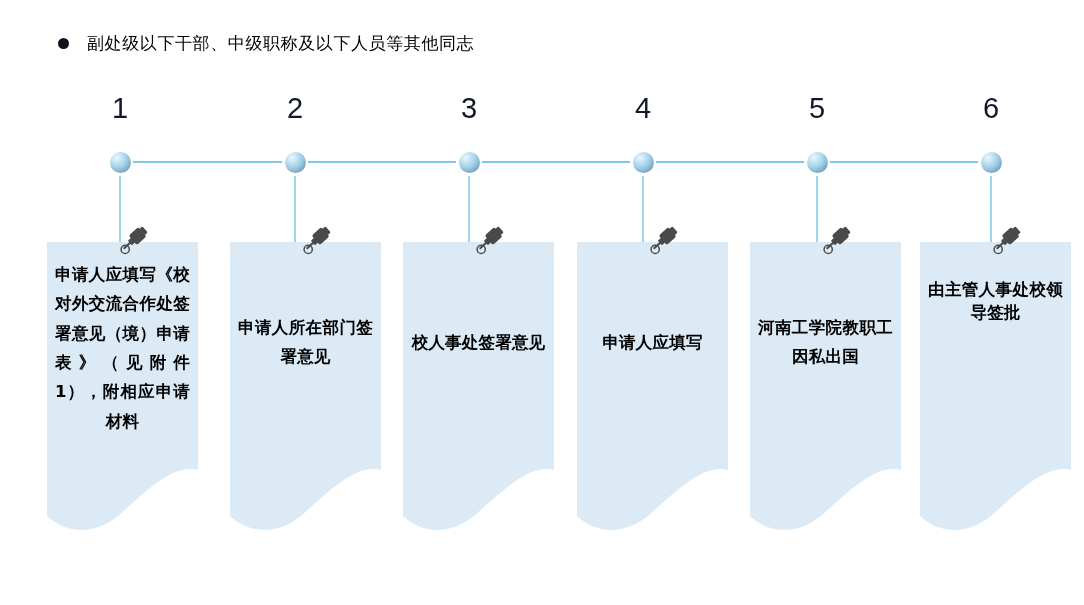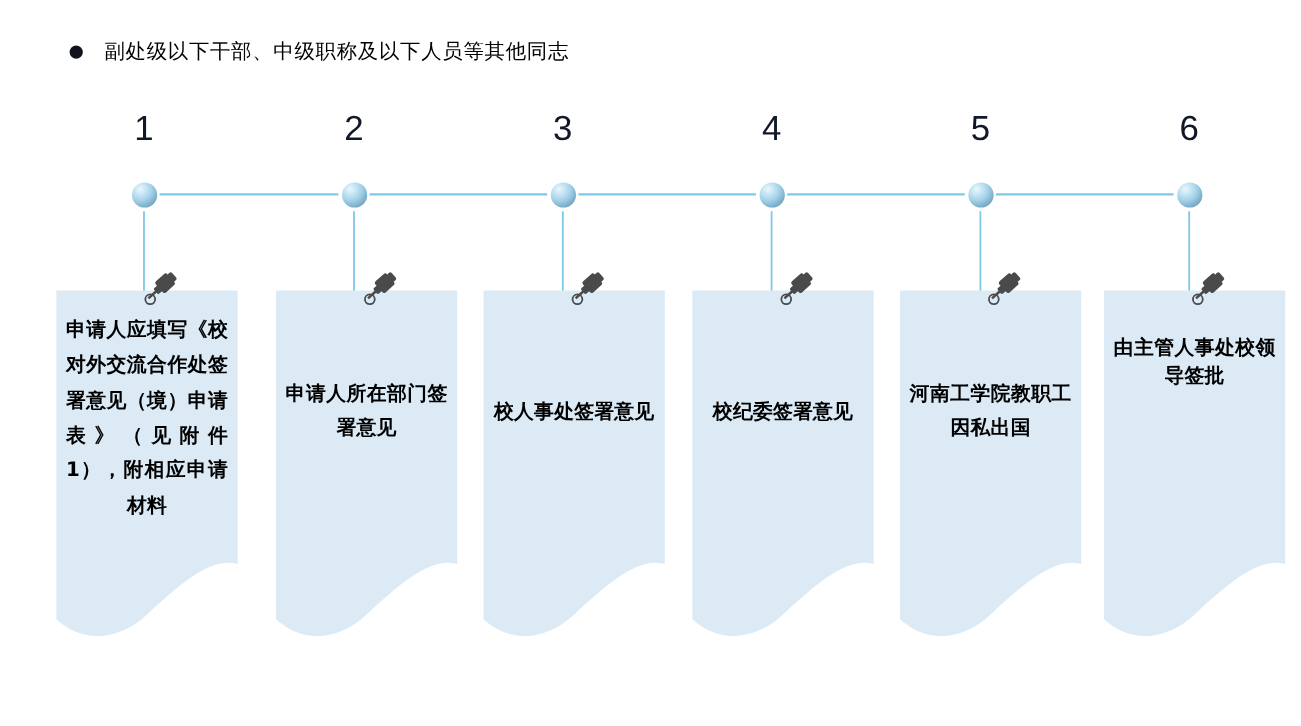--- a/index.html
+++ b/index.html
@@ -208,21 +208,21 @@
             </g>
             <circle cx="7.2" cy="23.4" r="4.1" fill="none" stroke="#4a4a4a" stroke-width="1.5"></circle>
           </svg></div>
       </div>
       <div class="step-num" style="left: 613px;">4</div>
       <div class="node-sphere" style="left: 632.5px; top: 151.5px;"></div>
       <div class="card" style="left: 577px; top: 242px;">
         <svg class="card-shape" viewBox="0 0 151 292">
           <path d="M 0 0 L 151 0 L 151 228 C 129.85999999999999 222, 105.69999999999999 242, 75.5 270 C 54.36 290, 24.16 296, 0 274 Z" fill="#dbeaf5"></path>
         </svg>
-        <div class="card-text center" style="top: 85.6px;">校纪委签署意见</div>
+        <div class="card-text center" style="top: 85.6px;">申请人应填写</div>
         <div class="pin-icon" style="left: 70.97px; top: -16px;"><svg viewBox="0 0 34 32" width="34" height="32">
             <g transform="rotate(-42 20 12)">
               <rect x="14.5" y="4" width="13" height="12.5" rx="2.2" fill="#4a4a4a"></rect>
               <rect x="10.5" y="7.2" width="5" height="6.2" rx="1.2" fill="#4a4a4a"></rect>
               <rect x="26.5" y="6.2" width="4.6" height="8.2" rx="1.6" fill="#4a4a4a"></rect>
               <rect x="2.2" y="9.3" width="9.5" height="2.1" fill="#4a4a4a"></rect>
             </g>
             <circle cx="7.2" cy="23.4" r="4.1" fill="none" stroke="#4a4a4a" stroke-width="1.5"></circle>
           </svg></div>
       </div>

